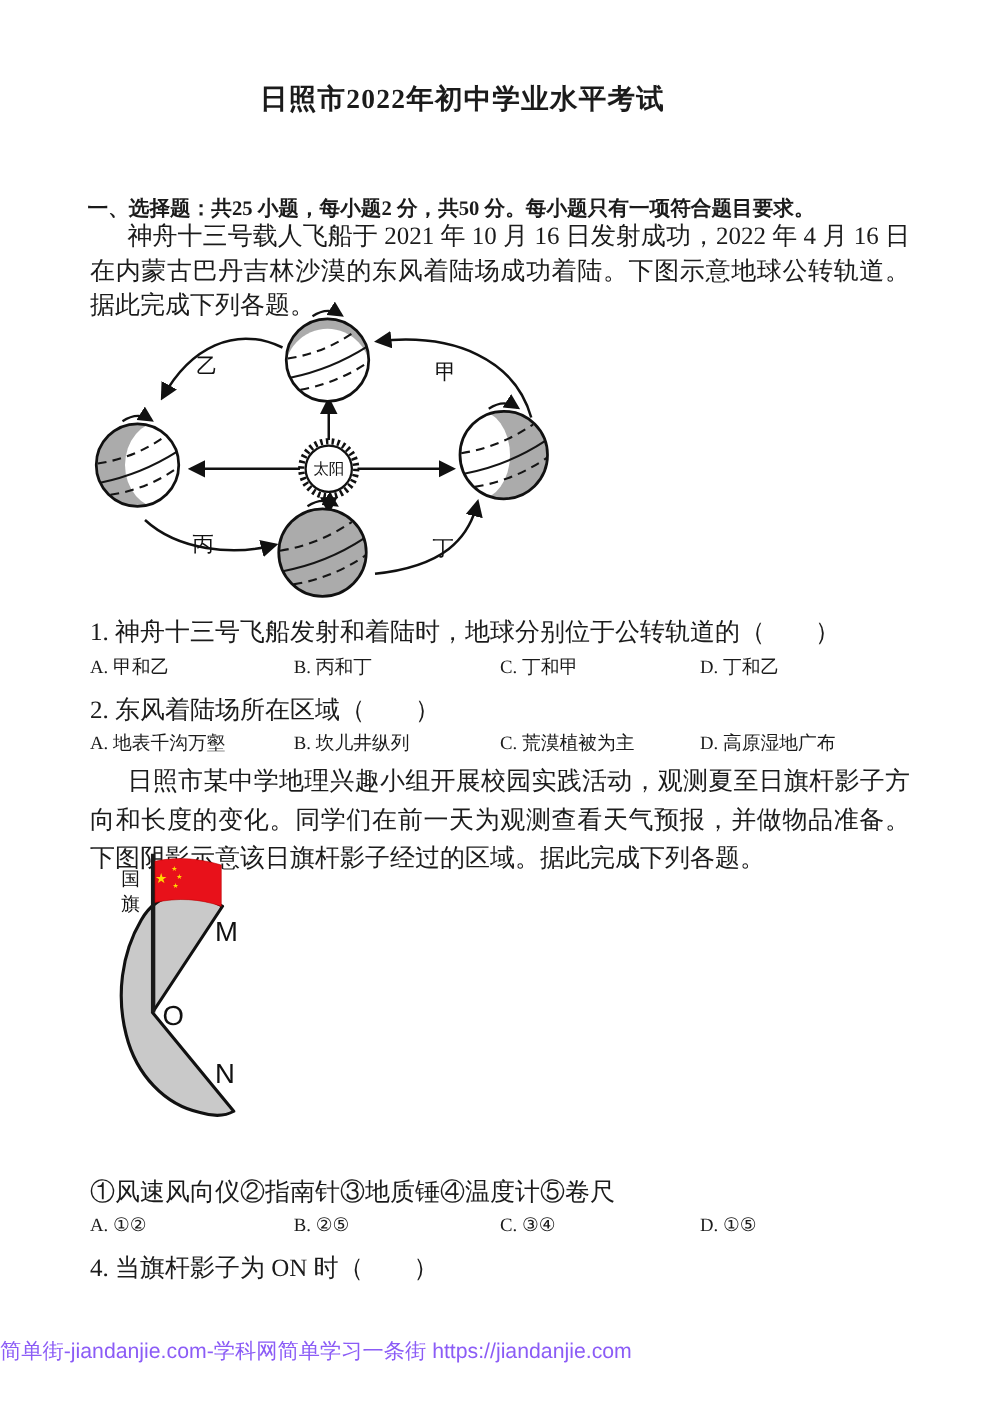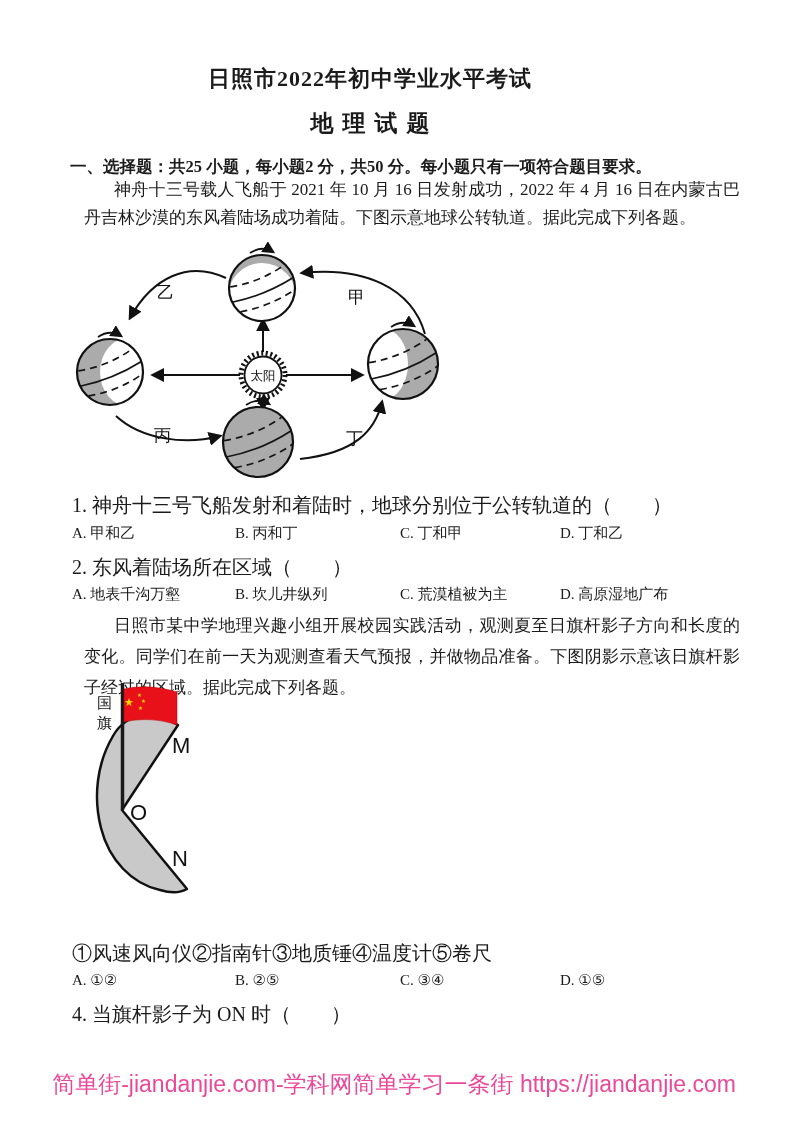--- a/index.html
+++ b/index.html
@@ -5,41 +5,40 @@
   html,body{margin:0;padding:0;background:#ffffff;}
   .page{
     position:relative;width:793px;height:1122px;background:#ffffff;
     font-family:"Liberation Serif","DejaVu Serif",serif;color:#1b1b1b;
     overflow:hidden;margin:0 auto;
   }
   .center-line{position:absolute;left:0;width:740px;text-align:center;white-space:nowrap;}
   .doc-title{top:64px;font-size:22px;font-weight:bold;letter-spacing:1px;}
   .doc-subtitle{top:108px;font-size:23px;font-weight:bold;letter-spacing:9px;padding-left:9px;box-sizing:border-box;}
   .section-rule{position:absolute;top:156px;left:70px;font-size:16.5px;font-weight:bold;white-space:nowrap;}
-  .passage{position:absolute;left:72px;width:656px;font-size:17px;text-align:justify;text-indent:30px;margin-left:12px;}
+  .passage{position:absolute;left:72px;width:656px;font-size:20px;text-align:justify;text-indent:30px;}
   .p1{top:176px;line-height:27.5px;}
   .p2{top:610px;line-height:31px;}
   .qline{position:absolute;left:72px;font-size:20px;white-space:nowrap;}
   .opts{position:absolute;left:72px;display:grid;grid-template-columns:163px 165px 160px 1fr;font-size:15px;white-space:nowrap;}
   .figure{position:absolute;}
   svg{overflow:visible;display:block;}
   .footer{
-    position:absolute;top:1069px;left:0;width:736px;text-align:right;
-    font-family:"Liberation Sans","DejaVu Sans",sans-serif;font-size:23px;color:#ec4899;white-space:nowrap;
+    position:absolute;top:1069px;left:0;width:736px;text-align:left;
+    font-family:"Liberation Sans","DejaVu Sans",sans-serif;font-size:17px;color:#8b5cf6;white-space:nowrap;
   }
   .svg-cn{font-family:"Liberation Serif","DejaVu Serif",serif;}
   .svg-lat{font-family:"Liberation Sans","DejaVu Sans",sans-serif;}
 </style>
 </head>
 <body>
 
 <div class="page">
 
   <div class="center-line doc-title">日照市2022年初中学业水平考试</div>
-  <div class="center-line doc-subtitle">地理试题</div>
   <div class="section-rule">一、选择题：共25 小题，每小题2 分，共50 分。每小题只有一项符合题目要求。</div>
 
   <div class="passage p1">神舟十三号载人飞船于 2021 年 10 月 16 日发射成功，2022 年 4 月 16 日在内蒙古巴丹吉林沙漠的东风着陆场成功着陆。下图示意地球公转轨道。据此完成下列各题。</div>
 
   <svg class="figure" style="left:60px;top:246px;" width="400" height="245" viewBox="0 0 400 245">
     <defs>
       <marker id="arr" viewBox="0 0 10 10" refX="8" refY="5" markerWidth="7" markerHeight="7" orient="auto">
         <path d="M0 0 L10 5 L0 10 z" fill="#111"></path>
       </marker>
       <clipPath id="cT">

